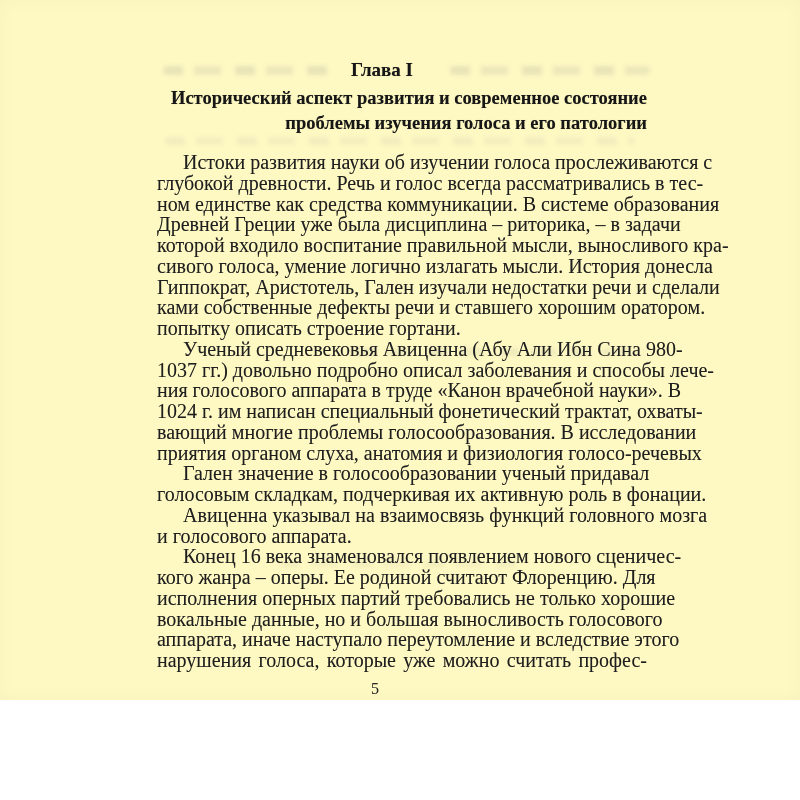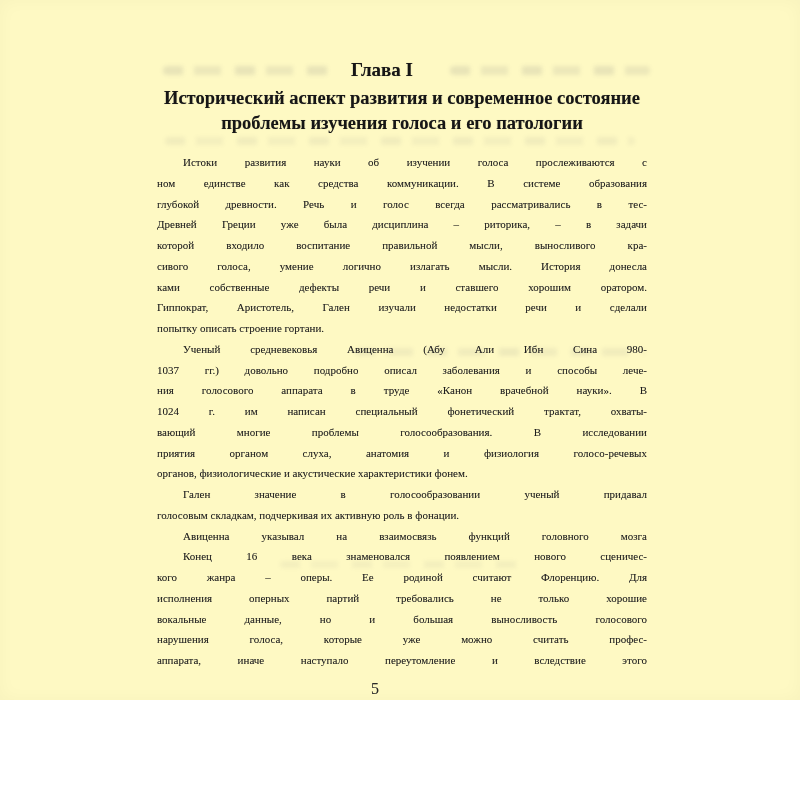--- a/index.html
+++ b/index.html
@@ -27,28 +27,28 @@
     text-align: center;
     color: #161616;
     white-space: nowrap;
     margin-bottom: 4px;
     text-shadow: 0 0 0.7px rgba(40,40,40,0.38);
   }
   .title {
     font-weight: bold;
     font-size: 18.5px;
     line-height: 25px;
-    text-align: center;
+    text-align: right;
     color: #161616;
     white-space: nowrap;
     text-shadow: 0 0 0.7px rgba(40,40,40,0.38);
   }
   .bodytext {
     margin-top: 16px;
-    font-size: 11px;
+    font-size: 20px;
     line-height: 20.75px;
     color: #1e1e1e;
     text-shadow: 0 0 0.6px rgba(40,40,40,0.32);
   }
   .para { margin: 0; }
   .line {
     white-space: nowrap;
     text-align: justify;
     text-align-last: justify;
   }
@@ -97,56 +97,56 @@
   <div class="content">
 
     <div class="chapter">Глава I</div>
     <div class="title">Исторический аспект развития и современное состояние</div>
     <div class="title">проблемы изучения голоса и его патологии</div>
 
     <div class="bodytext">
 
       <div class="para">
         <div class="line ind">Истоки развития науки об изучении голоса прослеживаются с</div>
+        <div class="line">глубокой древности. Речь и голос всегда рассматривались в тес-</div>
         <div class="line">ном единстве как средства коммуникации. В системе образования</div>
-        <div class="line">глубокой древности. Речь и голос всегда рассматривались в тес-</div>
         <div class="line">Древней Греции уже была дисциплина – риторика, – в задачи</div>
         <div class="line">которой входило воспитание правильной мысли, выносливого кра-</div>
         <div class="line">сивого голоса, умение логично излагать мысли. История донесла</div>
+        <div class="line">Гиппократ, Аристотель, Гален изучали недостатки речи и сделали</div>
         <div class="line">ками собственные дефекты речи и ставшего хорошим оратором.</div>
-        <div class="line">Гиппократ, Аристотель, Гален изучали недостатки речи и сделали</div>
         <div class="line pl">попытку описать строение гортани.</div>
       </div>
 
       <div class="para">
         <div class="line ind">Ученый средневековья Авиценна (Абу Али Ибн Сина 980-</div>
         <div class="line">1037 гг.) довольно подробно описал заболевания и способы лече-</div>
         <div class="line">ния голосового аппарата в труде «Канон врачебной науки». В</div>
         <div class="line">1024 г. им написан специальный фонетический трактат, охваты-</div>
         <div class="line">вающий многие проблемы голосообразования. В исследовании</div>
         <div class="line">приятия органом слуха, анатомия и физиология голосо-речевых</div>
-        <div class="line pl">органов, физиологические и акустические характеристики фонем.</div>
       </div>
 
       <div class="para">
         <div class="line ind">Гален значение в голосообразовании ученый придавал</div>
         <div class="line pl">голосовым складкам, подчеркивая их активную роль в фонации.</div>
       </div>
 
       <div class="para">
         <div class="line ind">Авиценна указывал на взаимосвязь функций головного мозга</div>
+        <div class="line pl">и голосового аппарата.</div>
       </div>
 
       <div class="para">
         <div class="line ind">Конец 16 века знаменовался появлением нового сценичес-</div>
         <div class="line">кого жанра – оперы. Ее родиной считают Флоренцию. Для</div>
         <div class="line">исполнения оперных партий требовались не только хорошие</div>
         <div class="line">вокальные данные, но и большая выносливость голосового</div>
+        <div class="line">аппарата, иначе наступало переутомление и вследствие этого</div>
         <div class="line">нарушения голоса, которые уже можно считать профес-</div>
-        <div class="line">аппарата, иначе наступало переутомление и вследствие этого</div>
       </div>
 
     </div>
 
     <div class="pageno">5</div>
 
   </div>
 </div>
 
 </body></html>

